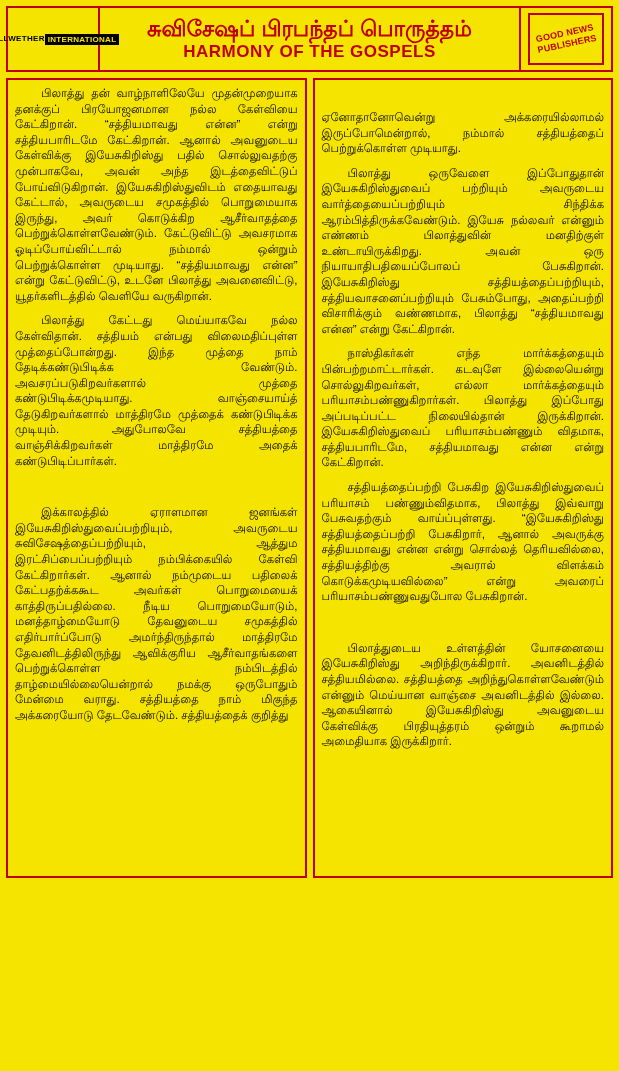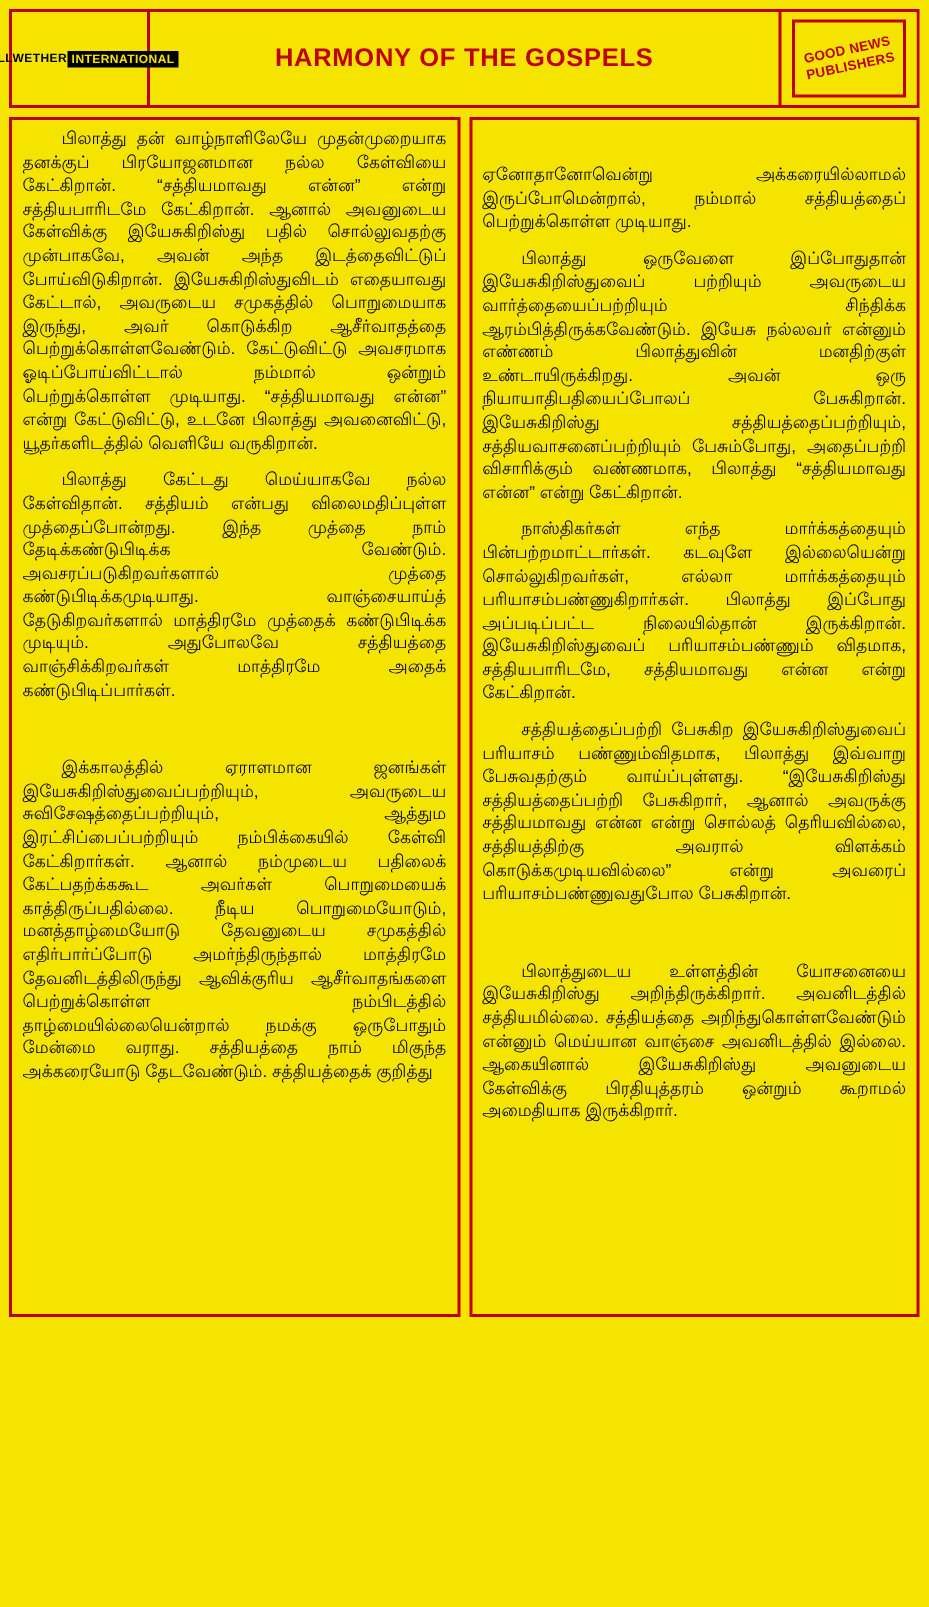--- a/index.html
+++ b/index.html
@@ -157,20 +157,21 @@
             <path d="M54 18 L58 5 L62 18 Z"></path>
             <rect x="66" y="7" width="6" height="11"></rect>
           </g>
         </svg>
         <div class="logo-text">BELLWETHER</div>
         <div class="logo-bar">INTERNATIONAL</div>
       </div>
     </div>
 
     <div class="title-box">
+      <div class="title-ta">சுவிசேஷப் பிரபந்தப் பொருத்தம்</div>
       <div class="title-en">HARMONY OF THE GOSPELS</div>
     </div>
 
     <div class="logo-box right">
       <div class="gnp">
         <div class="gnp-text">
           <div>GOOD NEWS</div>
           <div>PUBLISHERS</div>
         </div>
       </div>

